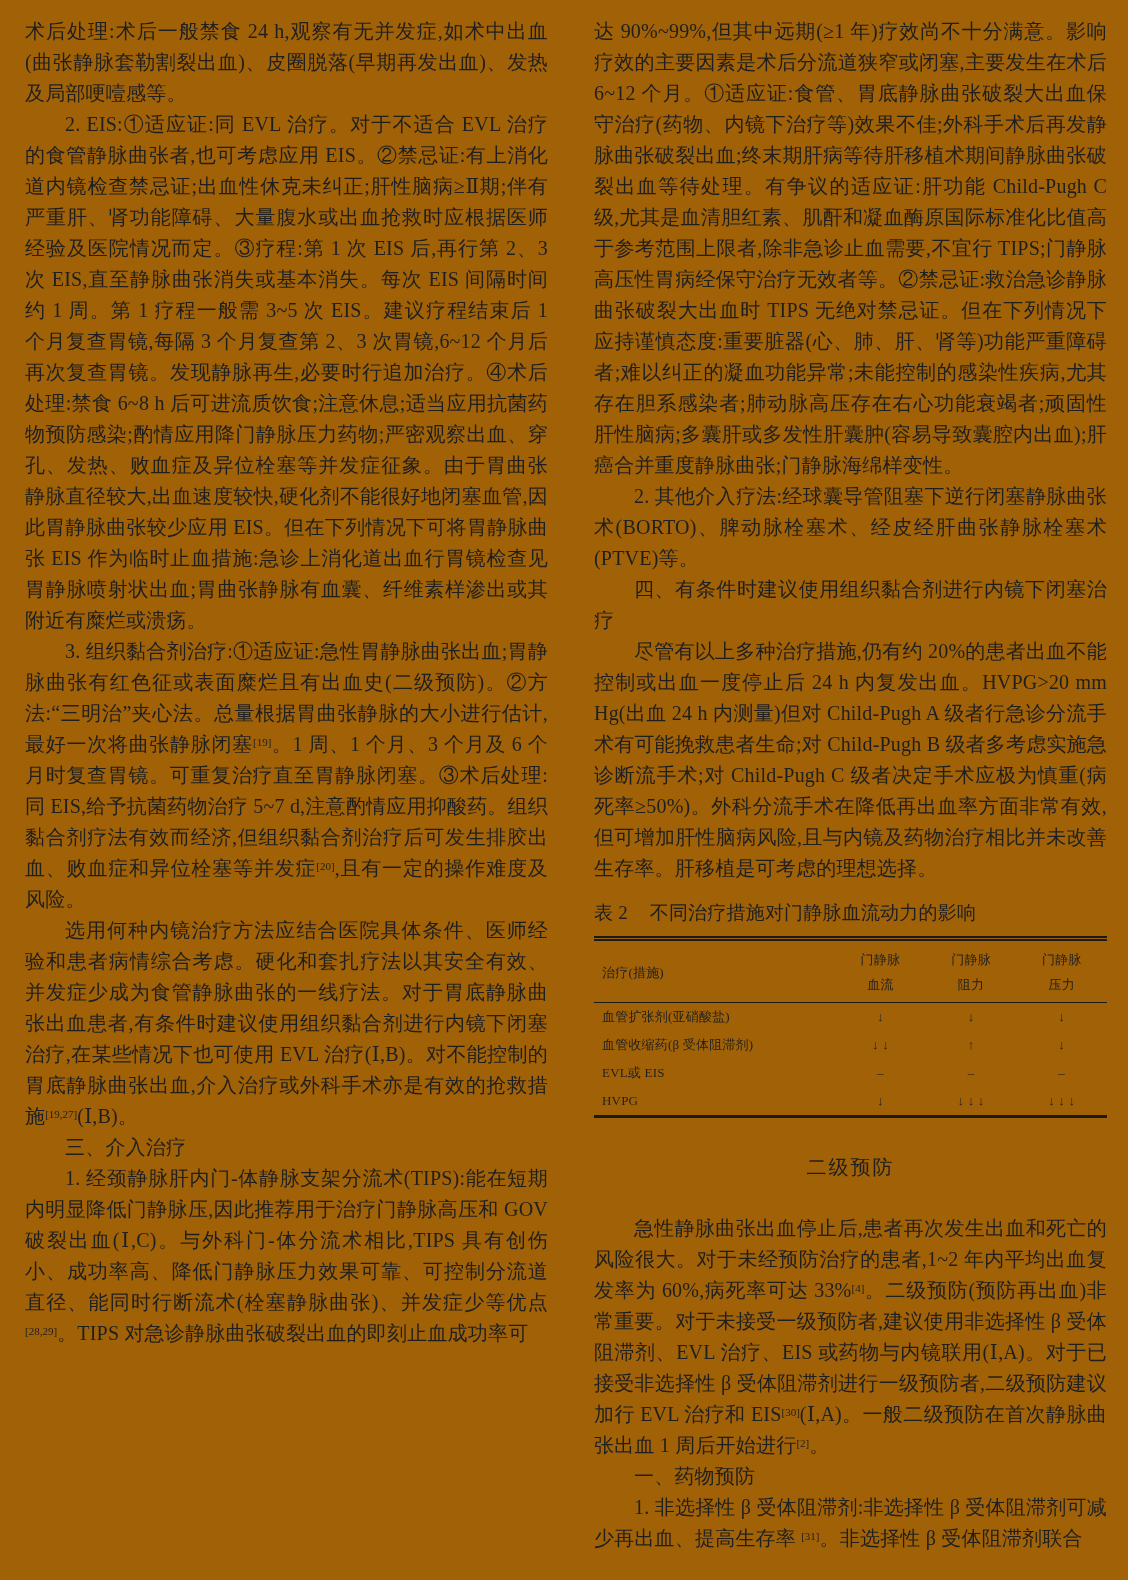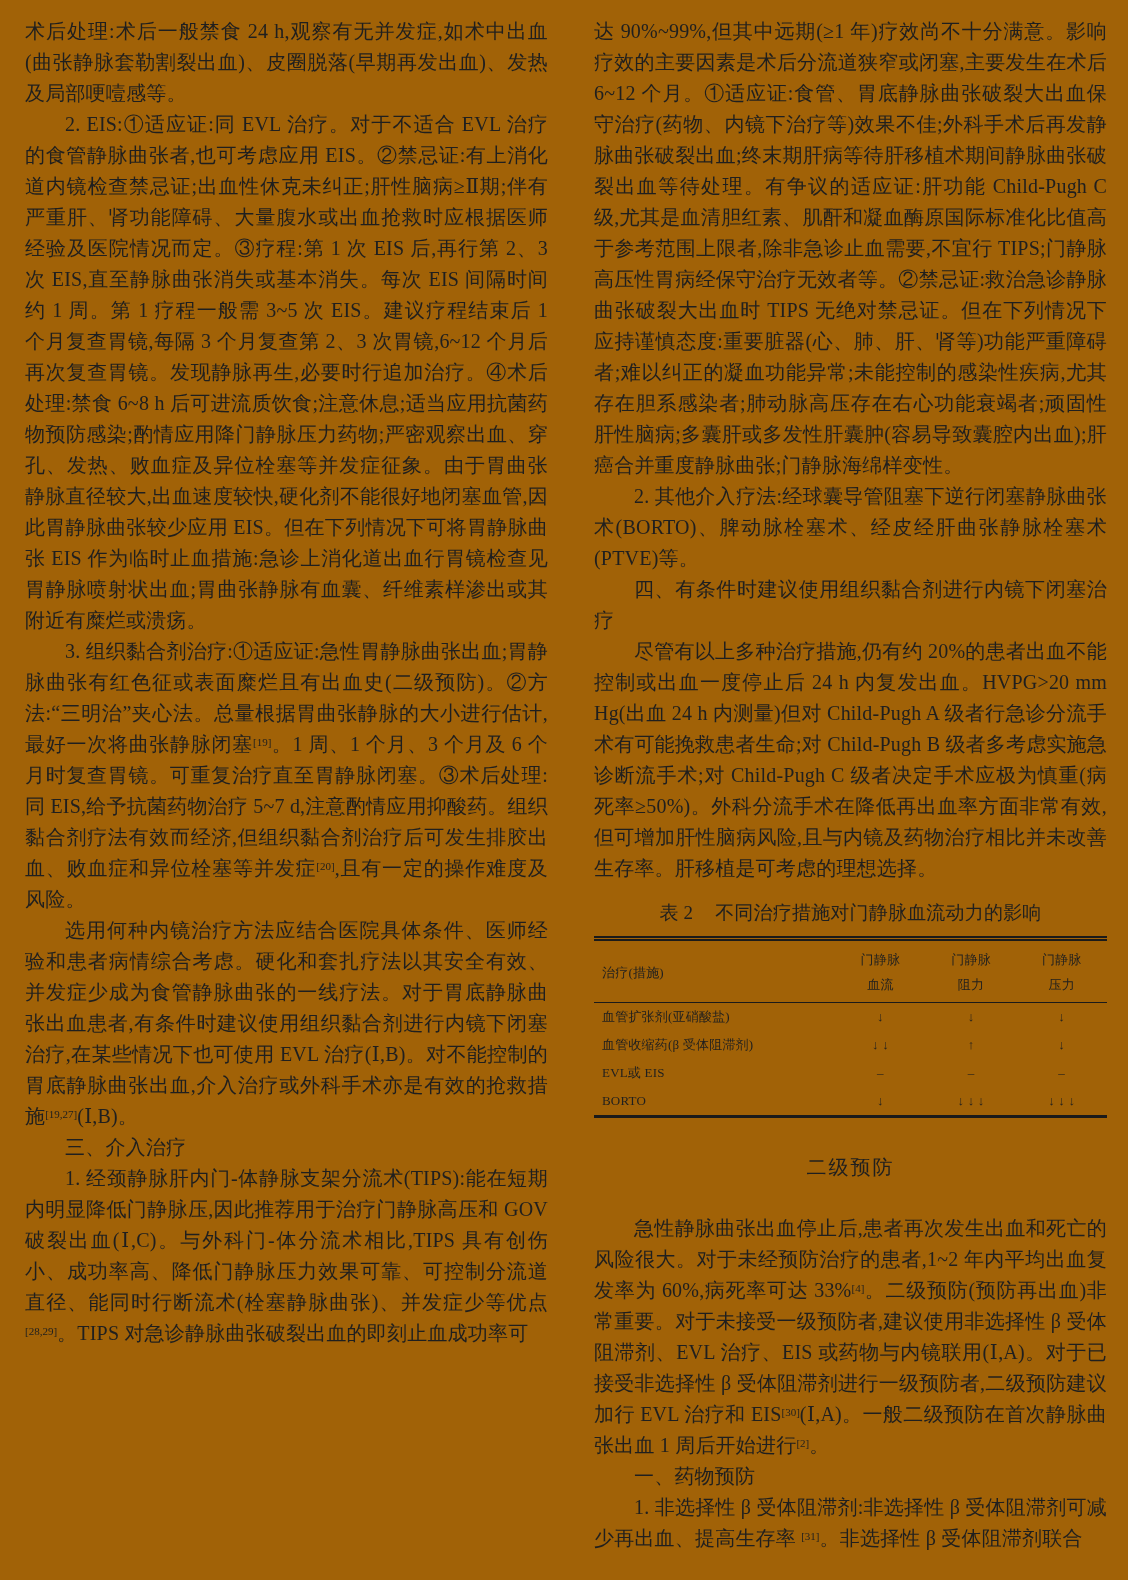--- a/index.html
+++ b/index.html
@@ -15,21 +15,21 @@
     font-size:20px;line-height:31px;text-align:justify;
     letter-spacing:0.2px;
   }
   .col-left{left:25px;width:523px;}
   .col-right{left:594px;width:513px;}
   p.para{margin:0;text-indent:2em;}
   p.cont{text-indent:0;}
   sup.ref{font-size:11px;line-height:0;vertical-align:0.45em;letter-spacing:0;}
   
   .tbl-caption{
-    margin:16px 0 10px;text-align:center;font-size:19px;line-height:26px;text-indent:0;
+    margin:16px 0 10px;font-size:19px;line-height:26px;text-indent:0;
   }
   .cap-label{margin-right:1.15em;}
   table.hemo{
     width:100%;border-collapse:collapse;
     border-top:5px double #1a1a1a;
     border-bottom:3px solid #1a1a1a;
     font-size:13px;
   }
   table.hemo thead tr{border-bottom:1px solid #1a1a1a;}
   table.hemo th{font-weight:normal;padding:6px 0 5px;vertical-align:middle;}
@@ -99,21 +99,21 @@
           <td class="t-val">↑</td>
           <td class="t-val">↓</td>
         </tr>
         <tr>
           <td class="t-label">EVL或 EIS</td>
           <td class="t-val">–</td>
           <td class="t-val">–</td>
           <td class="t-val">–</td>
         </tr>
         <tr>
-          <td class="t-label">BORTO</td>
+          <td class="t-label">HVPG</td>
           <td class="t-val">↓</td>
           <td class="t-val">↓ ↓ ↓</td>
           <td class="t-val">↓ ↓ ↓</td>
         </tr>
       </tbody>
     </table>
 
     <h3 class="center-head">二级预防</h3>
 
     <p class="para"><span>急性静脉曲张出血停止后,患者再次发生出血和死亡的风险很大。对于未经预防治疗的患者,1~2 年内平均出血复发率为 60%,病死率可达 33%</span><sup class="ref">[4]</sup><span>。二级预防(预防再出血)非常重要。对于未接受一级预防者,建议使用非选择性 β 受体阻滞剂、EVL 治疗、EIS 或药物与内镜联用(Ⅰ,A)。对于已接受非选择性 β 受体阻滞剂进行一级预防者,二级预防建议加行 EVL 治疗和 EIS</span><sup class="ref">[30]</sup><span>(Ⅰ,A)。一般二级预防在首次静脉曲张出血 1 周后开始进行</span><sup class="ref">[2]</sup><span>。</span></p>

